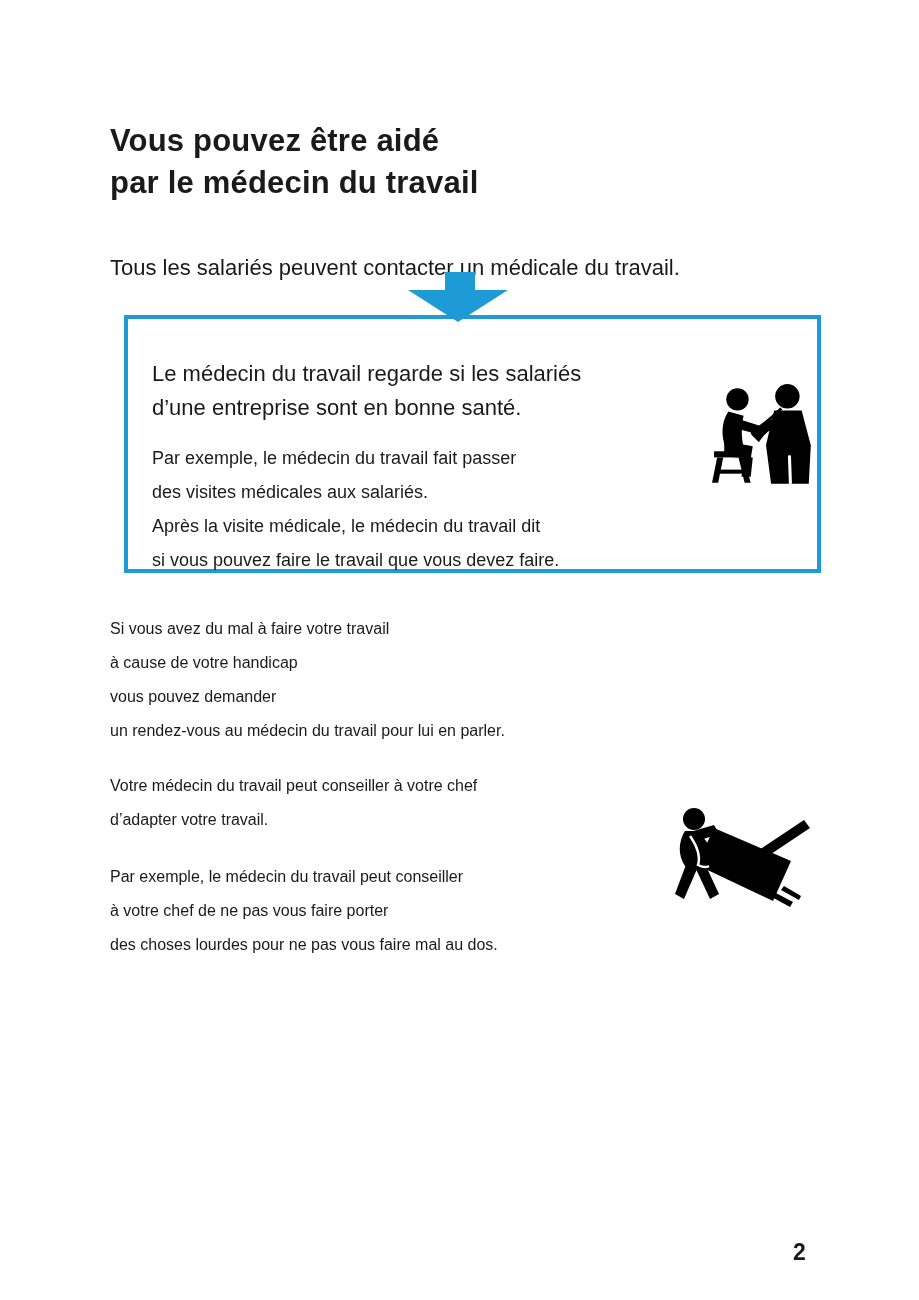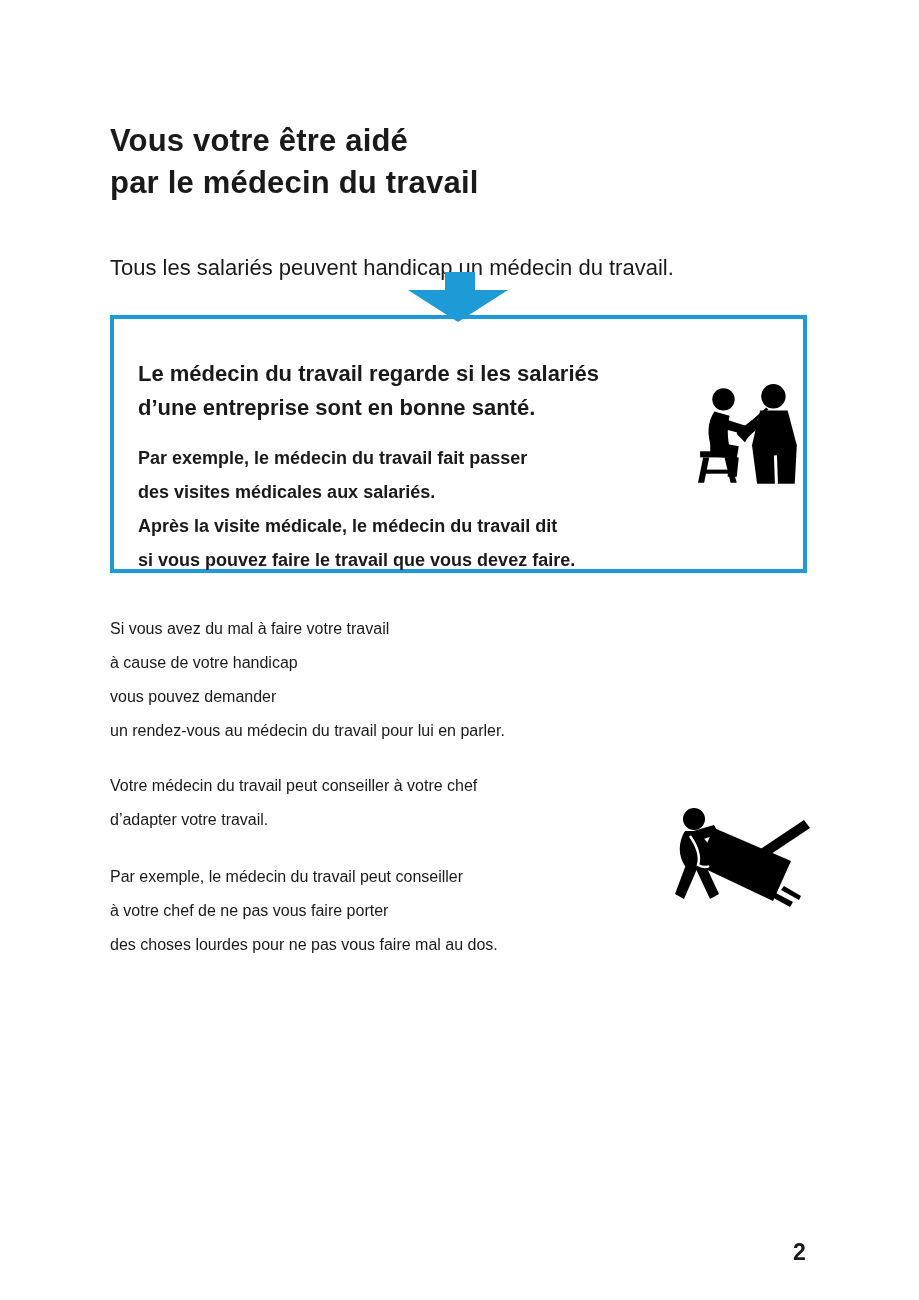--- a/index.html
+++ b/index.html
@@ -29,25 +29,24 @@
     font-size:22px;line-height:34px;
   }
   .down-arrow{
     position:absolute;left:408px;top:272px;
     width:100px;height:50px;
     background:var(--accent-blue);
     clip-path:polygon(37% 0,67% 0,67% 36%,100% 36%,50% 100%,0 36%,37% 36%);
     z-index:2;
   }
   .callout{
-    position:absolute;left:110px;top:315px;
+    position:absolute;left:124px;top:315px;
     width:689px;height:250px;
     border:4px solid var(--accent-blue);
     background:var(--background);
-    font-weight:bold;
   }
   .callout .para1{position:absolute;left:24px;top:16px;font-size:22px;line-height:34px;}
   .callout .para2{position:absolute;left:24px;top:104px;font-size:18px;line-height:34px;}
   .doctor-icon{
     position:absolute;left:582px;top:64px;
     width:112px;height:104px;
     color:var(--pictogram);
   }
   .body-para{position:absolute;left:110px;font-size:16px;line-height:34px;}
   .para-a{top:596px;}
@@ -62,24 +61,24 @@
     position:absolute;left:793px;top:1239px;
     font-size:23px;font-weight:bold;
   }
   svg{display:block;width:100%;height:100%;}
 </style>
 </head>
 <body>
 
 <div class="page">
 
-  <h1 class="page-title multiline">Vous votre être aidé
+  <h1 class="page-title multiline">Vous pouvez être aidé
 par le médecin du travail</h1>
 
-  <p class="intro">Tous les salariés peuvent handicap un médecin du travail.</p>
+  <p class="intro">Tous les salariés peuvent contacter un médicale du travail.</p>
 
   <div class="down-arrow"></div>
 
   <div class="callout">
 
     <p class="para1 multiline">Le médecin du travail regarde si les salariés
 d’une entreprise sont en bonne santé.</p>
 
     <p class="para2 multiline">Par exemple, le médecin du travail fait passer
 des visites médicales aux salariés.

